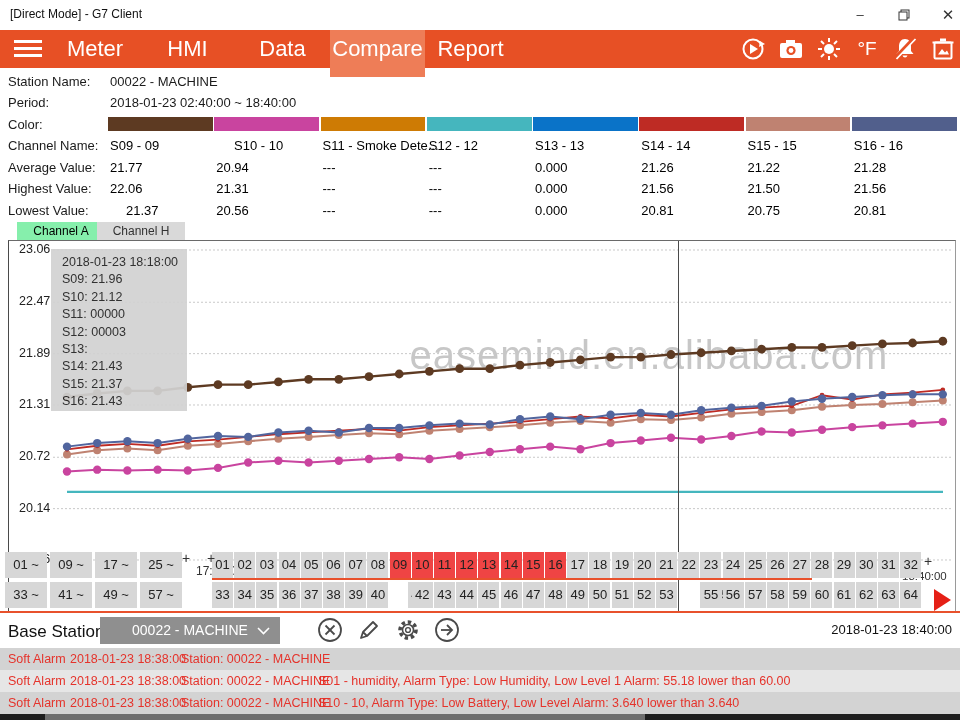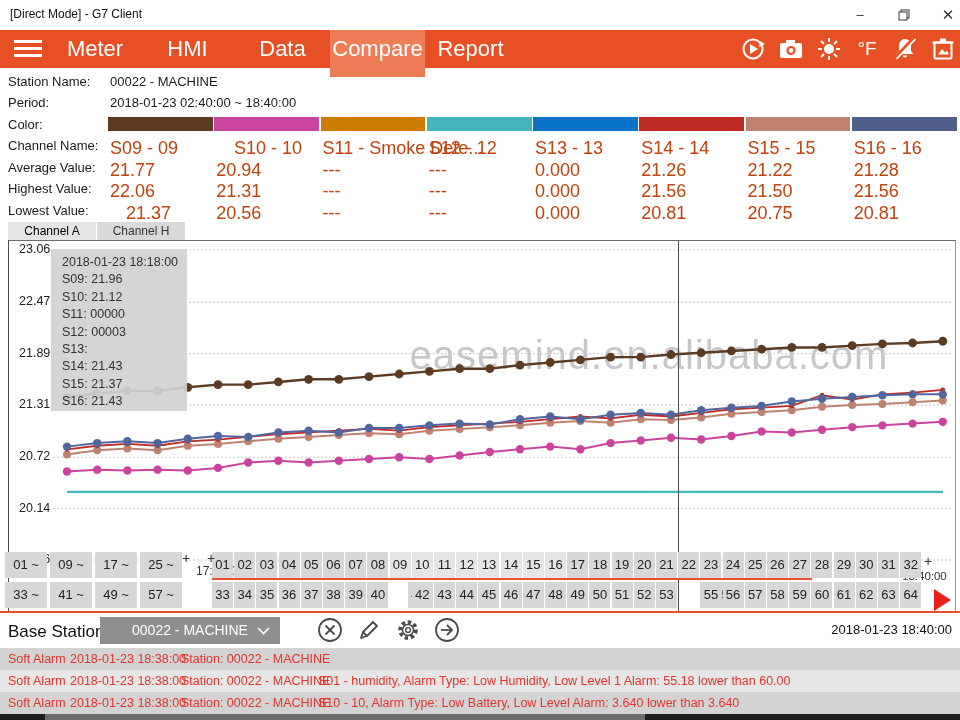--- a/index.html
+++ b/index.html
@@ -12,39 +12,39 @@
   .winbtn{top:0;width:44px;height:30px;text-align:center;line-height:30px;font-size:13px;color:#333;}
   
   #navbar{left:0;top:30px;width:960px;height:38px;background:#E75025;}
   .navitem{top:0;height:47px;line-height:38px;text-align:center;color:#fff;font-size:22px;cursor:default;}
   .navitem.active{background:#EE7D57;}
   #hamburger{left:14px;top:10px;width:28px;height:18px;}
   #hamburger span{display:block;height:3px;background:#fff;margin-bottom:4px;}
   .navicon{top:5px;width:28px;height:28px;}
   
   .lbl{left:8px;font-size:13px;color:#1b1b1b;white-space:nowrap;}
-  .col{position:absolute;font-size:18px;color:#c2410c;width:106px;}
+  .col{position:absolute;font-size:13px;color:#000000;width:106px;}
   .nowrap{white-space:nowrap;width:auto;}
   .swatch{position:absolute;height:14px;}
   
   .tab{top:222px;height:18px;width:88px;text-align:center;font-size:12px;line-height:18px;}
   
   #chart{left:8px;top:240px;width:948px;height:372px;border-left:1px solid #4a4a4a;
          border-top:1px solid #6a6a6a;border-right:1px solid #9a9a9a;box-sizing:border-box;background:#fff;}
   .ylab{position:absolute;left:10px;width:38px;font-size:12.5px;color:#222;}
   #watermark{position:absolute;left:330px;top:92px;width:620px;text-align:center;font-size:40px;
              color:#9a9a9a;opacity:.55;letter-spacing:1px;white-space:nowrap;}
   #cursor-line{position:absolute;left:669px;top:0;width:1px;height:370px;background:#4a4a4a;}
   #tooltip{position:absolute;left:42px;top:8px;width:136px;height:162px;background:#D2D2D2;opacity:.93;
            font-size:12.5px;color:#222;padding:5px 0 0 11px;box-sizing:border-box;}
   #tooltip div{line-height:17.4px;white-space:nowrap;}
   
   .selbtn{position:absolute;background:#D7D7D7;color:#222;font-size:13px;text-align:center;
           line-height:26px;height:26px;z-index:5;}
-  .selbtn.sel{background:#e5e5e5;}
+  .selbtn.sel{background:#ef4444;}
   .frag{position:absolute;z-index:4;font-size:12px;color:#333;white-space:nowrap;}
   .plus{position:absolute;z-index:6;font-size:14px;color:#333;}
   #sel-underline{left:212px;top:578px;width:600px;height:2px;background:#E8512C;z-index:4;}
   #bottom-orange{left:0;top:611px;width:960px;height:2px;background:#E8512C;z-index:6;}
   #next-arrow{left:934px;top:589px;width:0;height:0;z-index:6;
       border-left:17px solid #E52017;border-top:11px solid transparent;border-bottom:11px solid transparent;}
   
   #basebar{left:0;top:613px;width:960px;height:35px;background:#fff;z-index:7;}
   #base-label{left:8px;top:9px;font-size:17px;color:#111;text-align:center;}
   #base-dd{left:100px;top:4px;width:180px;height:27px;background:#8F8F8F;color:#fff;font-size:14px;
@@ -524,14 +524,14 @@
       <span class="al-type">Soft Alarm</span>
       <span class="al-time">2018-01-23 18:38:00</span>
       <span class="al-station">Station: 00022 - MACHINE</span>
       <span class="al-msg">S10 - 10, Alarm Type: Low Battery, Low Level Alarm: 3.640 lower than 3.640</span>
     </div>
   </div>
 <div class="abs" id="scrollstrip">
     <div id="scrollthumb"></div>
   </div>
 
-<div class="abs tab" style="left: 8px; background: #e5e5e5; color: rgb(0, 0, 0);">Channel A</div>
+<div class="abs tab" style="left: 17px; background: #86efac; color: rgb(0, 0, 0);">Channel A</div>
 <div class="abs tab" style="left: 97px; background: rgb(217, 217, 217); color: rgb(51, 51, 51);">Channel H</div>
 
 </body></html>

